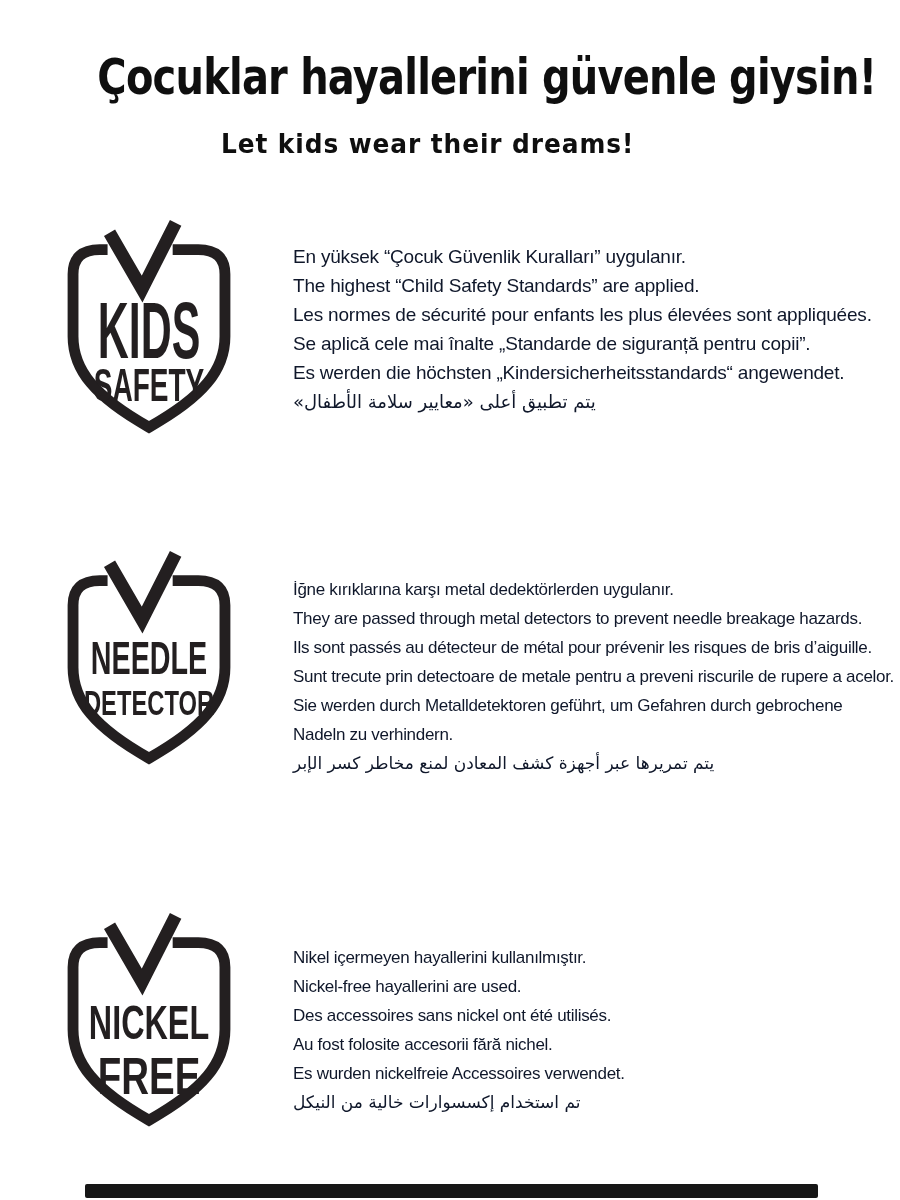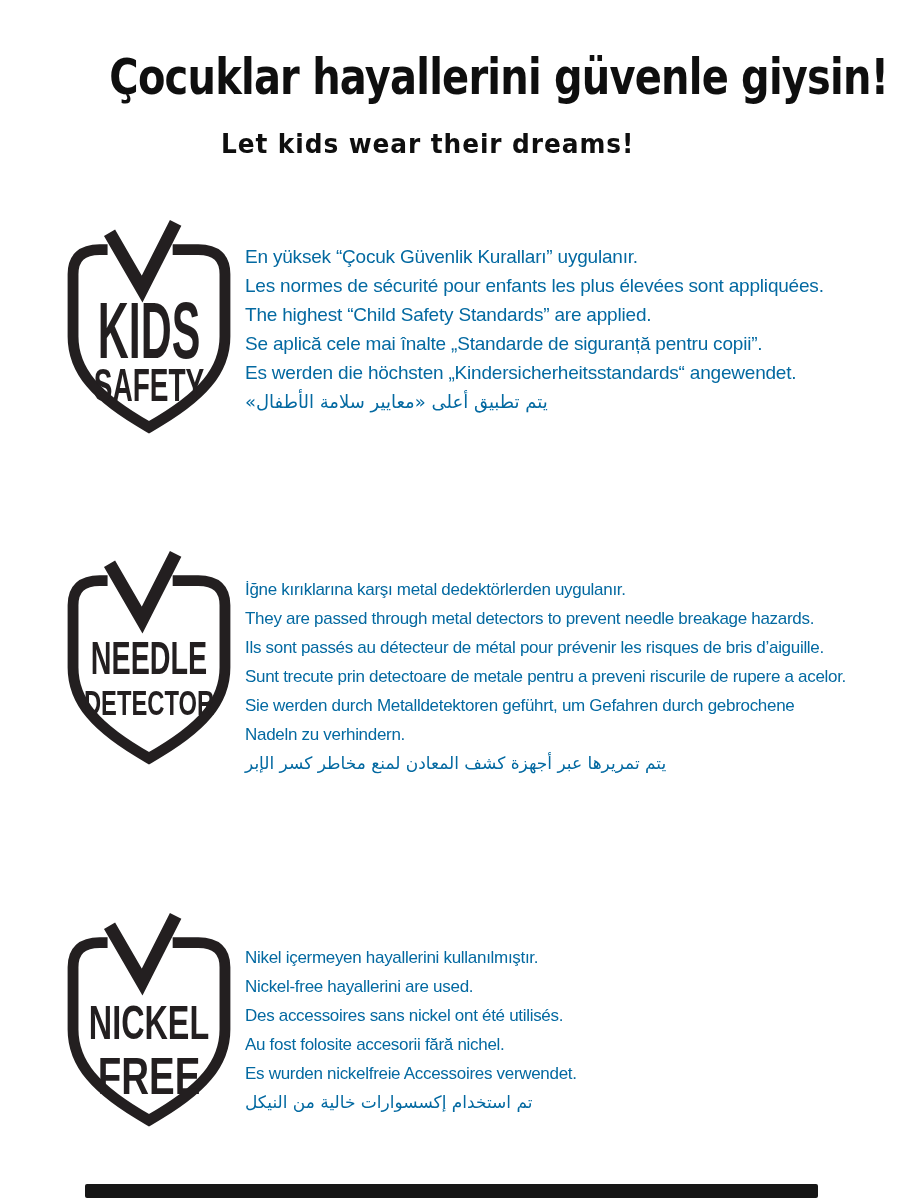--- a/index.html
+++ b/index.html
@@ -2,21 +2,21 @@
 <html><head>
 <meta charset="utf-8">
 <style>
   html,body { margin:0; padding:0; }
   body {
     width:900px; height:1200px; position:relative; overflow:hidden;
     background:#ffffff;
     font-family:"Liberation Sans", sans-serif;
   }
   .title-wrap {
-    position:absolute; top:48px; left:0; width:816px; text-align:center;padding-left:12px;
+    position:absolute; top:48px; left:0; width:816px; text-align:center;
   }
   .title {
     display:inline-block;
     font-family:"DejaVu Sans", sans-serif;
     font-weight:bold; font-size:50px; color:#0f0f0f;
     transform:scaleX(0.80); transform-origin:center;
     white-space:nowrap; letter-spacing:-1px;
   }
   .subtitle-wrap {
     position:absolute; top:128px; left:0; width:856px; text-align:center;
@@ -35,22 +35,22 @@
   .badge { width:178px; height:219px; flex:none; }
   .badge text {
     font-family:"Liberation Sans", sans-serif;
     font-weight:bold; fill:#231f20;
   }
   .text-col { margin-left:7px; }
   .sec-1 .text-col { margin-top:22px; }
   .sec-2 .text-col { margin-top:24px; }
   .sec-3 .text-col { margin-top:30px; }
   .line {
-    font-size:19px; line-height:29px; color:#0369a1;
-    letter-spacing:-0.2px; white-space:nowrap;
+    font-size:19px; line-height:29px; color:#0f172a;
+    letter-spacing:-0.2px; white-space:nowrap;margin-left:48px;
   }
   .sec-2 .line, .sec-3 .line { font-size:17px; letter-spacing:-0.3px; }
   .line.ar { direction:rtl; text-align:left; font-family:"DejaVu Sans", sans-serif; font-size:18px; }
   .sec-2 .line.ar, .sec-3 .line.ar { font-size:17px; }
   .footer-bar {
     position:absolute; left:85px; bottom:2px; width:733px; height:14px;
     border-radius:2px;
   }
 </style>
 </head>
@@ -73,22 +73,22 @@
 </div>
 
 <div class="section sec-1">
   <svg class="badge" viewBox="0 0 180 222">
     <use href="#shield-check"></use>
     <text x="90" y="140" text-anchor="middle" font-size="80" textLength="104" lengthAdjust="spacingAndGlyphs">KIDS</text>
     <text x="90" y="184" text-anchor="middle" font-size="47" textLength="112" lengthAdjust="spacingAndGlyphs">SAFETY</text>
   </svg>
   <div class="text-col">
     <div class="line">En yüksek “Çocuk Güvenlik Kuralları” uygulanır.</div>
+    <div class="line">The highest “Child Safety Standards” are applied.</div>
     <div class="line">Les normes de sécurité pour enfants les plus élevées sont appliquées.</div>
-    <div class="line">The highest “Child Safety Standards” are applied.</div>
     <div class="line">Se aplică cele mai înalte „Standarde de siguranță pentru copii”.</div>
     <div class="line">Es werden die höchsten „Kindersicherheitsstandards“ angewendet.</div>
     <div class="line ar" dir="rtl">يتم تطبيق أعلى «معايير سلامة الأطفال»</div>
   </div>
 </div>
 
 <div class="section sec-2">
   <svg class="badge" viewBox="0 0 180 222">
     <use href="#shield-check"></use>
     <text x="90" y="125" text-anchor="middle" font-size="46" textLength="118" lengthAdjust="spacingAndGlyphs">NEEDLE</text>

